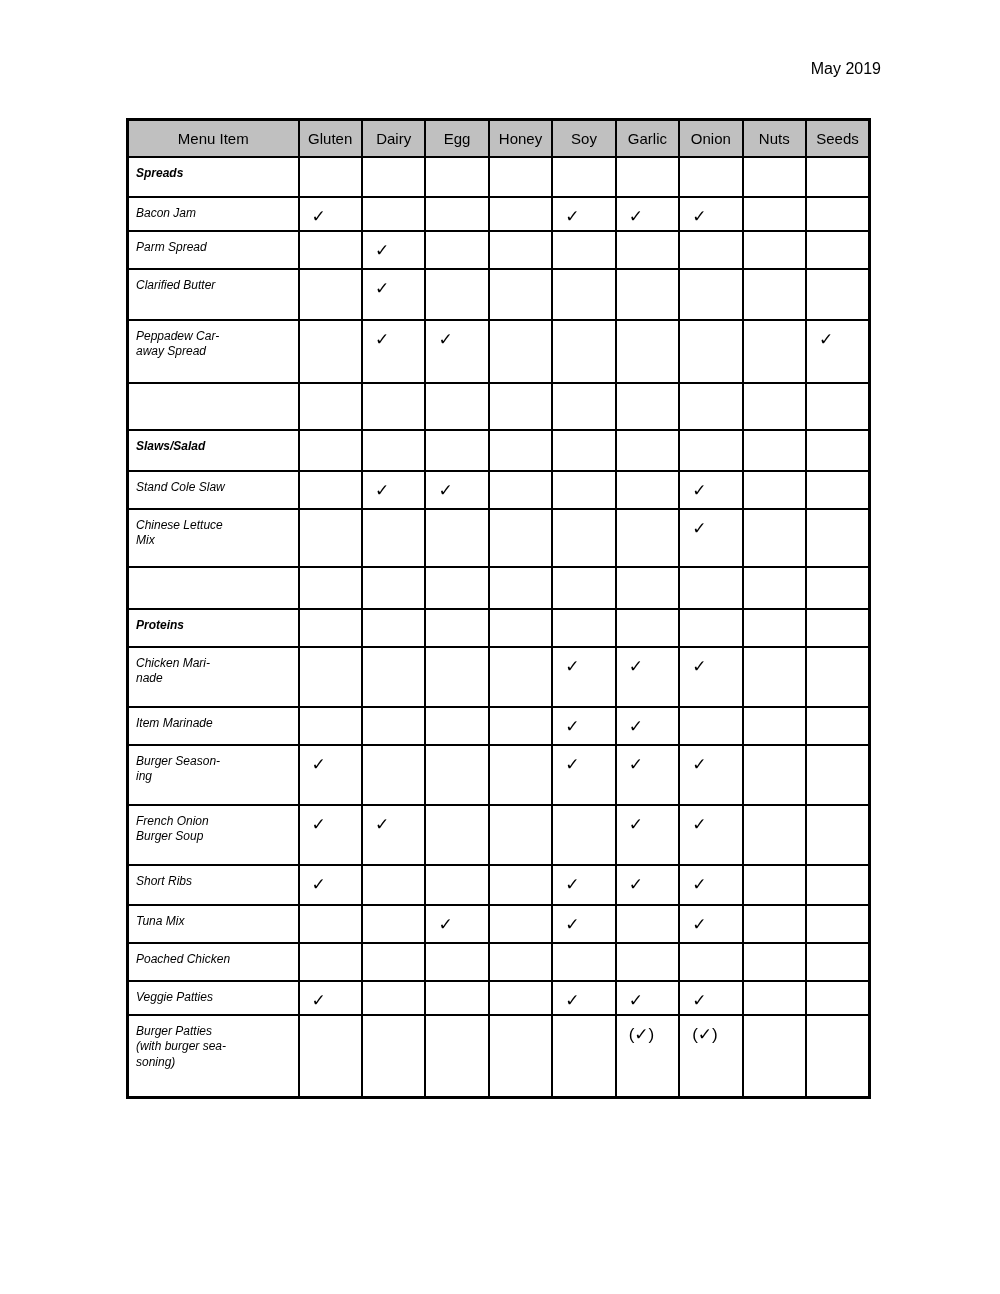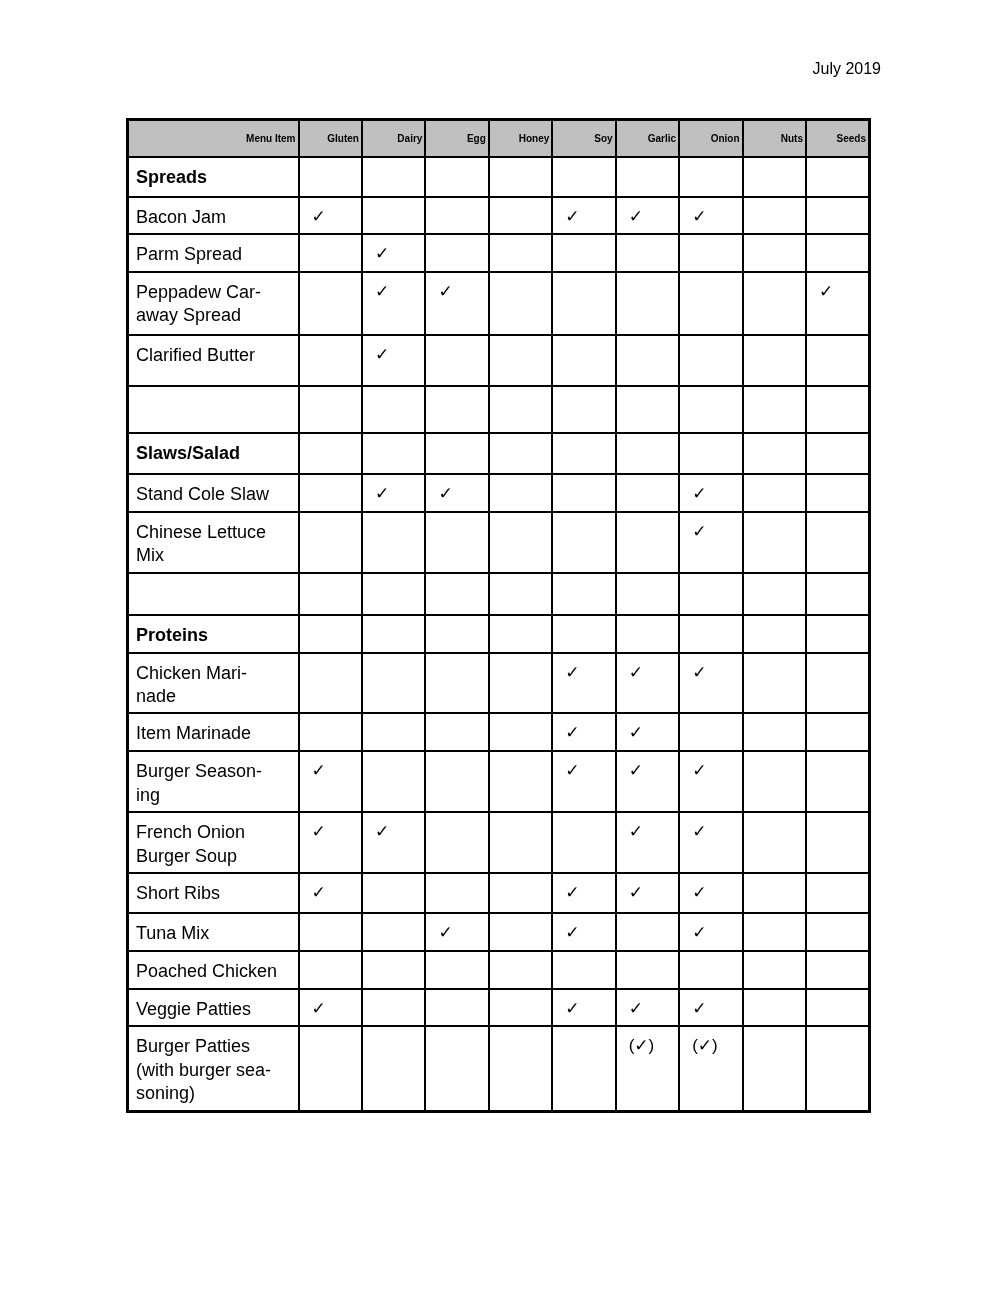--- a/index.html
+++ b/index.html
@@ -36,46 +36,47 @@
     border: 3px solid var(--border);
   }
   col.col-menu { width: 171px; }
   th, td {
     border: 2px solid var(--border);
     overflow: hidden;
   }
   thead tr { height: 37px; }
   th {
     background: var(--header-bg);
-    font-size: 10px;
-    font-weight: bold;
-    text-align: right;
+    font-size: 15px;
+    font-weight: normal;
+    text-align: center;
     vertical-align: middle;
     padding: 0 2px;
   }
   td { vertical-align: top; }
   td.label-cell {
-    font-size: 18px;
+    font-size: 12px;
     line-height: 1.3;
     padding: 8px 4px 4px 7px;
     white-space: pre-line;
+    font-style: italic;
   }
   td.label-cell.section { font-weight: bold; }
   td.check-cell {
     font-size: 17px;
     line-height: 1.3;
     text-align: left;
     padding: 8px 2px 2px 12px;
   }
 </style>
 </head>
 <body>
 
 <div class="page">
-  <div class="date-label">July 2019</div>
+  <div class="date-label">May 2019</div>
 
   <table class="allergen-table">
     <colgroup>
       <col class="col-menu">
         <col>
         <col>
         <col>
         <col>
         <col>
         <col>
@@ -127,45 +128,45 @@
           <td class="check-cell"></td>
           <td class="check-cell">✓</td>
           <td class="check-cell"></td>
           <td class="check-cell"></td>
           <td class="check-cell"></td>
           <td class="check-cell"></td>
           <td class="check-cell"></td>
           <td class="check-cell"></td>
           <td class="check-cell"></td>
         </tr>
+        <tr style="height: 51px;">
+          <td class="label-cell">Clarified Butter</td>
+          <td class="check-cell"></td>
+          <td class="check-cell">✓</td>
+          <td class="check-cell"></td>
+          <td class="check-cell"></td>
+          <td class="check-cell"></td>
+          <td class="check-cell"></td>
+          <td class="check-cell"></td>
+          <td class="check-cell"></td>
+          <td class="check-cell"></td>
+        </tr>
         <tr style="height: 63px;">
           <td class="label-cell">Peppadew Car-
 away Spread</td>
           <td class="check-cell"></td>
           <td class="check-cell">✓</td>
           <td class="check-cell">✓</td>
           <td class="check-cell"></td>
           <td class="check-cell"></td>
           <td class="check-cell"></td>
           <td class="check-cell"></td>
           <td class="check-cell"></td>
           <td class="check-cell">✓</td>
         </tr>
-        <tr style="height: 51px;">
-          <td class="label-cell">Clarified Butter</td>
-          <td class="check-cell"></td>
-          <td class="check-cell">✓</td>
-          <td class="check-cell"></td>
-          <td class="check-cell"></td>
-          <td class="check-cell"></td>
-          <td class="check-cell"></td>
-          <td class="check-cell"></td>
-          <td class="check-cell"></td>
-          <td class="check-cell"></td>
-        </tr>
         <tr style="height: 47px;">
           <td class="label-cell"></td>
           <td class="check-cell"></td>
           <td class="check-cell"></td>
           <td class="check-cell"></td>
           <td class="check-cell"></td>
           <td class="check-cell"></td>
           <td class="check-cell"></td>
           <td class="check-cell"></td>
           <td class="check-cell"></td>
@@ -188,21 +189,21 @@
           <td class="check-cell"></td>
           <td class="check-cell">✓</td>
           <td class="check-cell">✓</td>
           <td class="check-cell"></td>
           <td class="check-cell"></td>
           <td class="check-cell"></td>
           <td class="check-cell">✓</td>
           <td class="check-cell"></td>
           <td class="check-cell"></td>
         </tr>
-        <tr style="height: 48px;">
+        <tr style="height: 58px;">
           <td class="label-cell">Chinese Lettuce
 Mix</td>
           <td class="check-cell"></td>
           <td class="check-cell"></td>
           <td class="check-cell"></td>
           <td class="check-cell"></td>
           <td class="check-cell"></td>
           <td class="check-cell"></td>
           <td class="check-cell">✓</td>
           <td class="check-cell"></td>

